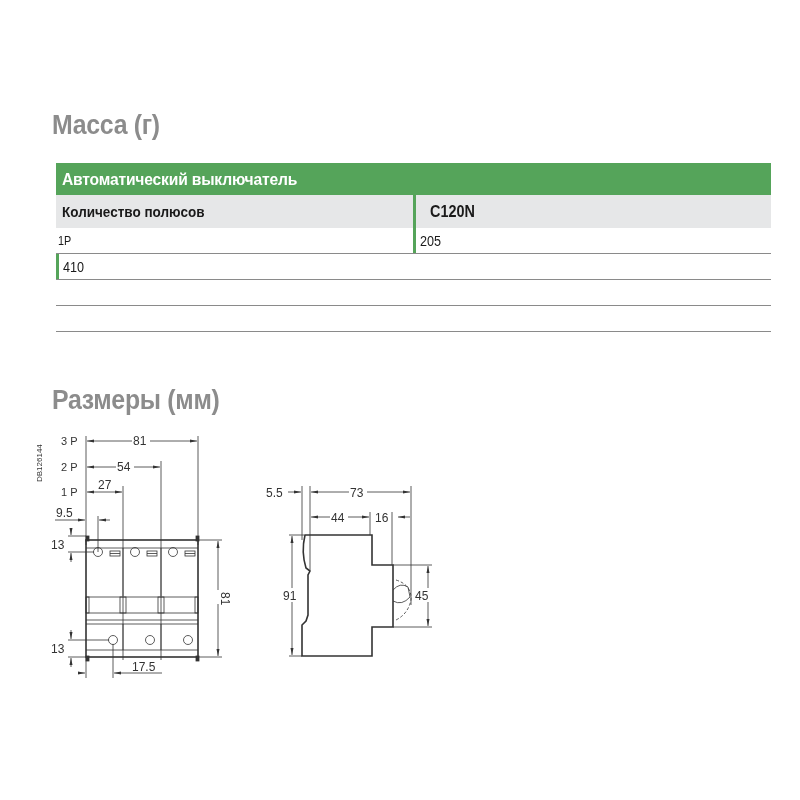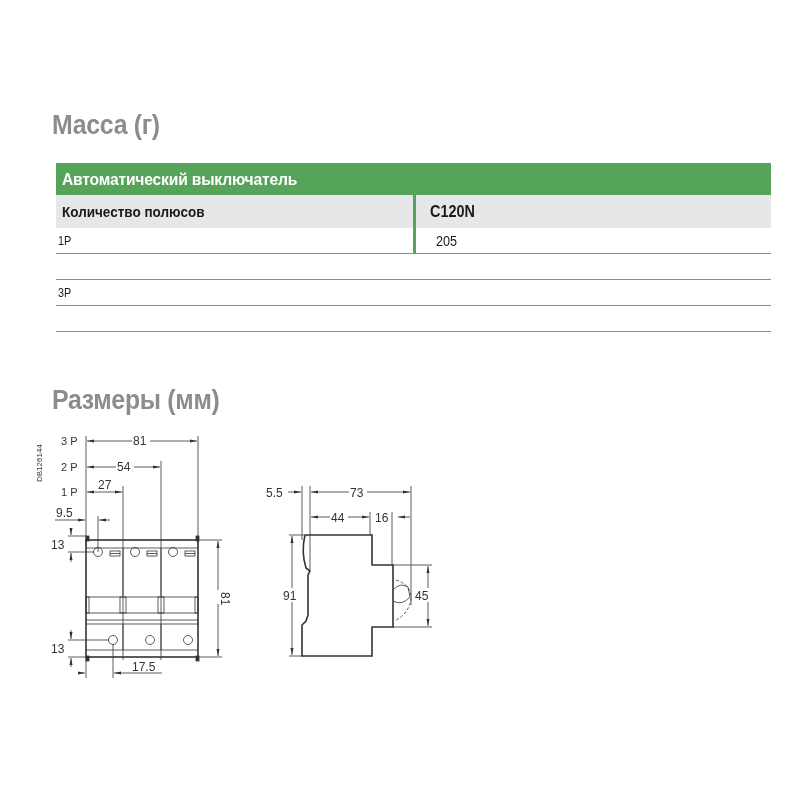--- a/index.html
+++ b/index.html
@@ -9,21 +9,21 @@
                    color:#8c8c8c; letter-spacing:-0.3px; transform:scaleX(0.92); transform-origin:left; }
   #title-mass { top:110px; }
   #title-dim { top:385px; }
   .table { position:absolute; left:56px; top:163px; width:715px; }
   .t-head { background:#55a45a; color:#fff; height:32px; line-height:33px; padding-left:6px;
             font-weight:bold; font-size:17px; letter-spacing:-0.2px; }
   .t-head span { display:inline-block; transform:scaleX(0.92); transform-origin:left; }
   .row { display:flex; height:26px; border-bottom:1.3px solid #8a8a8a; box-sizing:border-box; }
   .row.sub { background:#e6e7e8; height:33px; border-bottom:none; }
   .c1 { width:357px; padding-left:2px; font-size:12px; line-height:26px; box-sizing:border-box; }
-  .c2 { flex:1; border-left:3px solid #55a45a; padding-left:20px; font-size:14px; line-height:26px; }
+  .c2 { flex:1; border-left:3px solid #55a45a; padding-left:4px; font-size:14px; line-height:26px; }
   .row.sub .c1, .row.sub .c2 { font-weight:bold; font-size:15px; line-height:34px; }
   .row.sub .c1 { padding-left:6px; }
   .row.sub .c2 { padding-left:14px; font-size:16px; }
   .row .txt { display:inline-block; transform:scaleX(0.9); transform-origin:left; }
   svg { position:absolute; left:0; top:0; }
   svg text { font-family:"Liberation Sans", sans-serif; fill:#333; }
 </style>
 </head>
 <body>
 
@@ -33,23 +33,23 @@
   <div class="t-head"><span>Автоматический выключатель</span></div>
   <div class="row sub">
     <div class="c1"><span class="txt">Количество полюсов</span></div>
     <div class="c2"><span class="txt">C120N</span></div>
   </div>
   <div class="row">
     <div class="c1"><span class="txt">1P</span></div>
     <div class="c2"><span class="txt">205</span></div>
   </div>
   <div class="row">
+    <div class="c2"><span class="txt">410</span></div>
   </div>
   <div class="row">
-    <div class="c1"><span class="txt">3P</span></div>
   </div>
   <div class="row">
   </div>
 </div>
 
 <div class="section-title" id="title-dim">Размеры (мм)</div>
 
 <svg width="800" height="800" viewBox="0 0 800 800">
   <defs>
     <marker id="ar" markerWidth="8" markerHeight="6" refX="7" refY="3" orient="auto-start-reverse" markerUnits="userSpaceOnUse">

